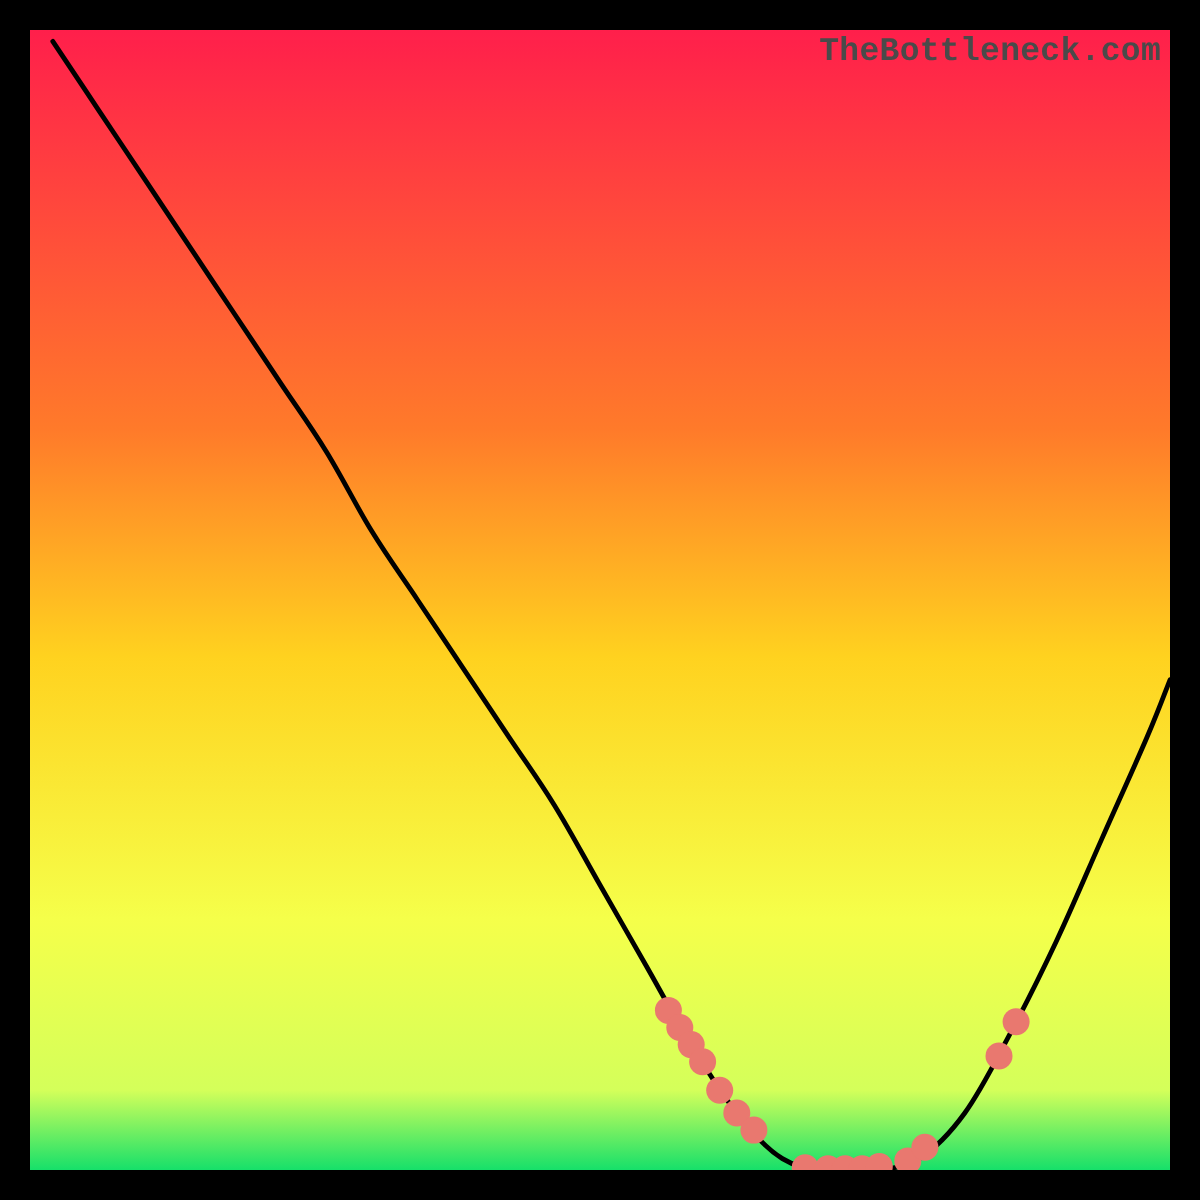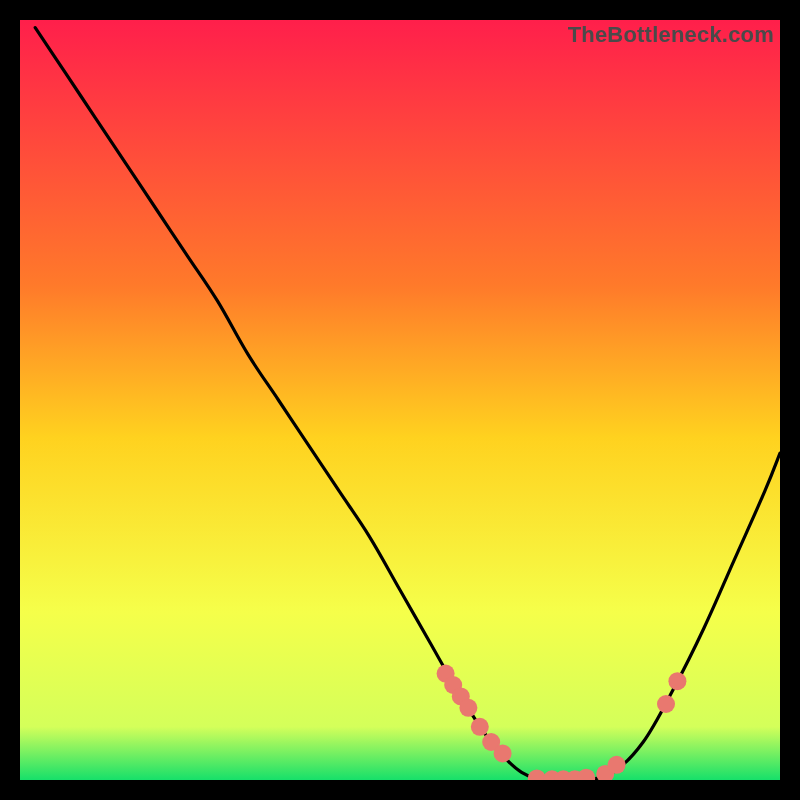--- a/index.html
+++ b/index.html
@@ -11,20 +11,21 @@
     overflow: hidden;
     font-family: Arial, Helvetica, sans-serif;
   }
   .frame {
     position: absolute;
     left: 20px;
     top: 20px;
     width: 760px;
     height: 760px;
     background: #000;
+    font-family: Liberation Mono, monospace;
   }
   .plot-area {
     position: absolute;
     left: 0;
     top: 0;
     width: 760px;
     height: 760px;
   }
   .watermark {
     position: absolute;

